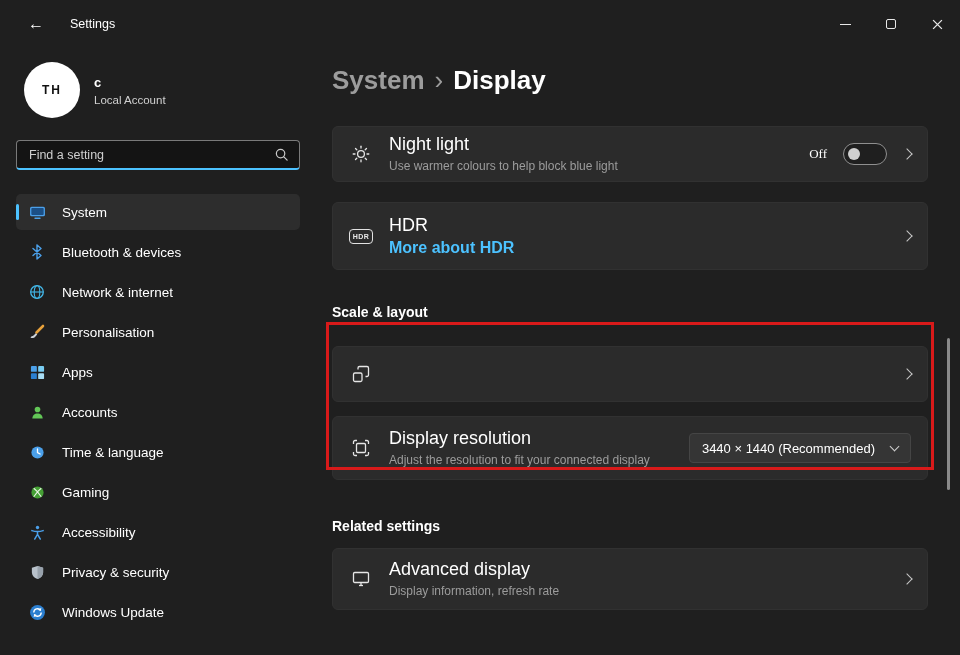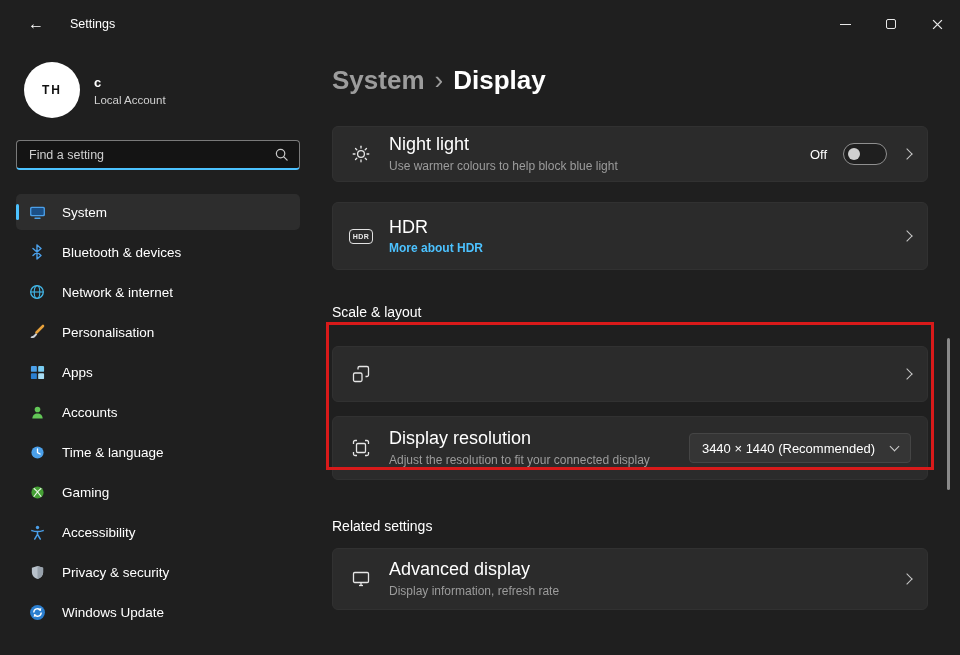--- a/index.html
+++ b/index.html
@@ -43,24 +43,24 @@
   .card-icon { width:24px; display:flex; justify-content:center; margin-right:16px; flex:none; }
   .card-text { display:flex; flex-direction:column; gap:3px; }
   .card-title { font-size:18px; color:#fff; }
   .card-sub { font-size:12px; color:#9c9c9c; line-height:1.35; }
   .card-right { margin-left:auto; display:flex; align-items:center; gap:16px; flex:none; }
   .chev-right { width:8px; height:8px; border-right:1.6px solid #c7c7c7; border-bottom:1.6px solid #c7c7c7; transform:rotate(-45deg); flex:none; }
   .caret-down { width:7px; height:7px; border-right:1.4px solid #cfcfcf; border-bottom:1.4px solid #cfcfcf; transform:rotate(45deg); margin-top:-4px; }
   .dropdown { display:flex; align-items:center; gap:16px; background:#353535; border:1px solid #454545; border-radius:4px; height:30px; padding:0 12px; font-size:13px; cursor:pointer; white-space:nowrap; }
   .toggle { position:relative; width:44px; height:22px; border:1px solid #8f8f8f; border-radius:12px; background:#1f1f1f; cursor:pointer; flex:none; }
   .toggle-knob { position:absolute; left:4px; top:4px; width:12px; height:12px; border-radius:50%; background:#d0d0d0; }
-  .toggle-label { font-size:13px; }
-  .section-h { font-size:14px; font-weight:400; line-height:20px; color:#fff; }
+  .toggle-label { font-size:13px;font-family:Liberation Serif, serif; }
+  .section-h { font-size:14px; font-weight:700; line-height:20px; color:#fff; }
   .hdr-badge { border:1.4px solid #e2e2e2; border-radius:4px; font-size:7px; font-weight:700; padding:3px 3px; letter-spacing:.4px; color:#e8e8e8; }
-  .link { color:#4cc2ff; font-size:12px; font-weight:600; cursor:pointer; }
+  .link { color:#4cc2ff; font-size:16px; font-weight:600; cursor:pointer; }
 
   .card-night  { margin-top:28px; height:56px; }
   .card-hdr    { margin-top:20px; height:68px; }
   .sec1        { margin-top:32px; }
   .card-scale  { margin-top:24px; height:56px; }
   .card-res    { margin-top:14px; height:64px; }
   .card-res .card-text { max-width:292px; }
   .card-orient { margin-top:24px; height:50px; }
   .sec2        { margin-top:36px; }
   .card-adv    { margin-top:12px; height:62px; }

